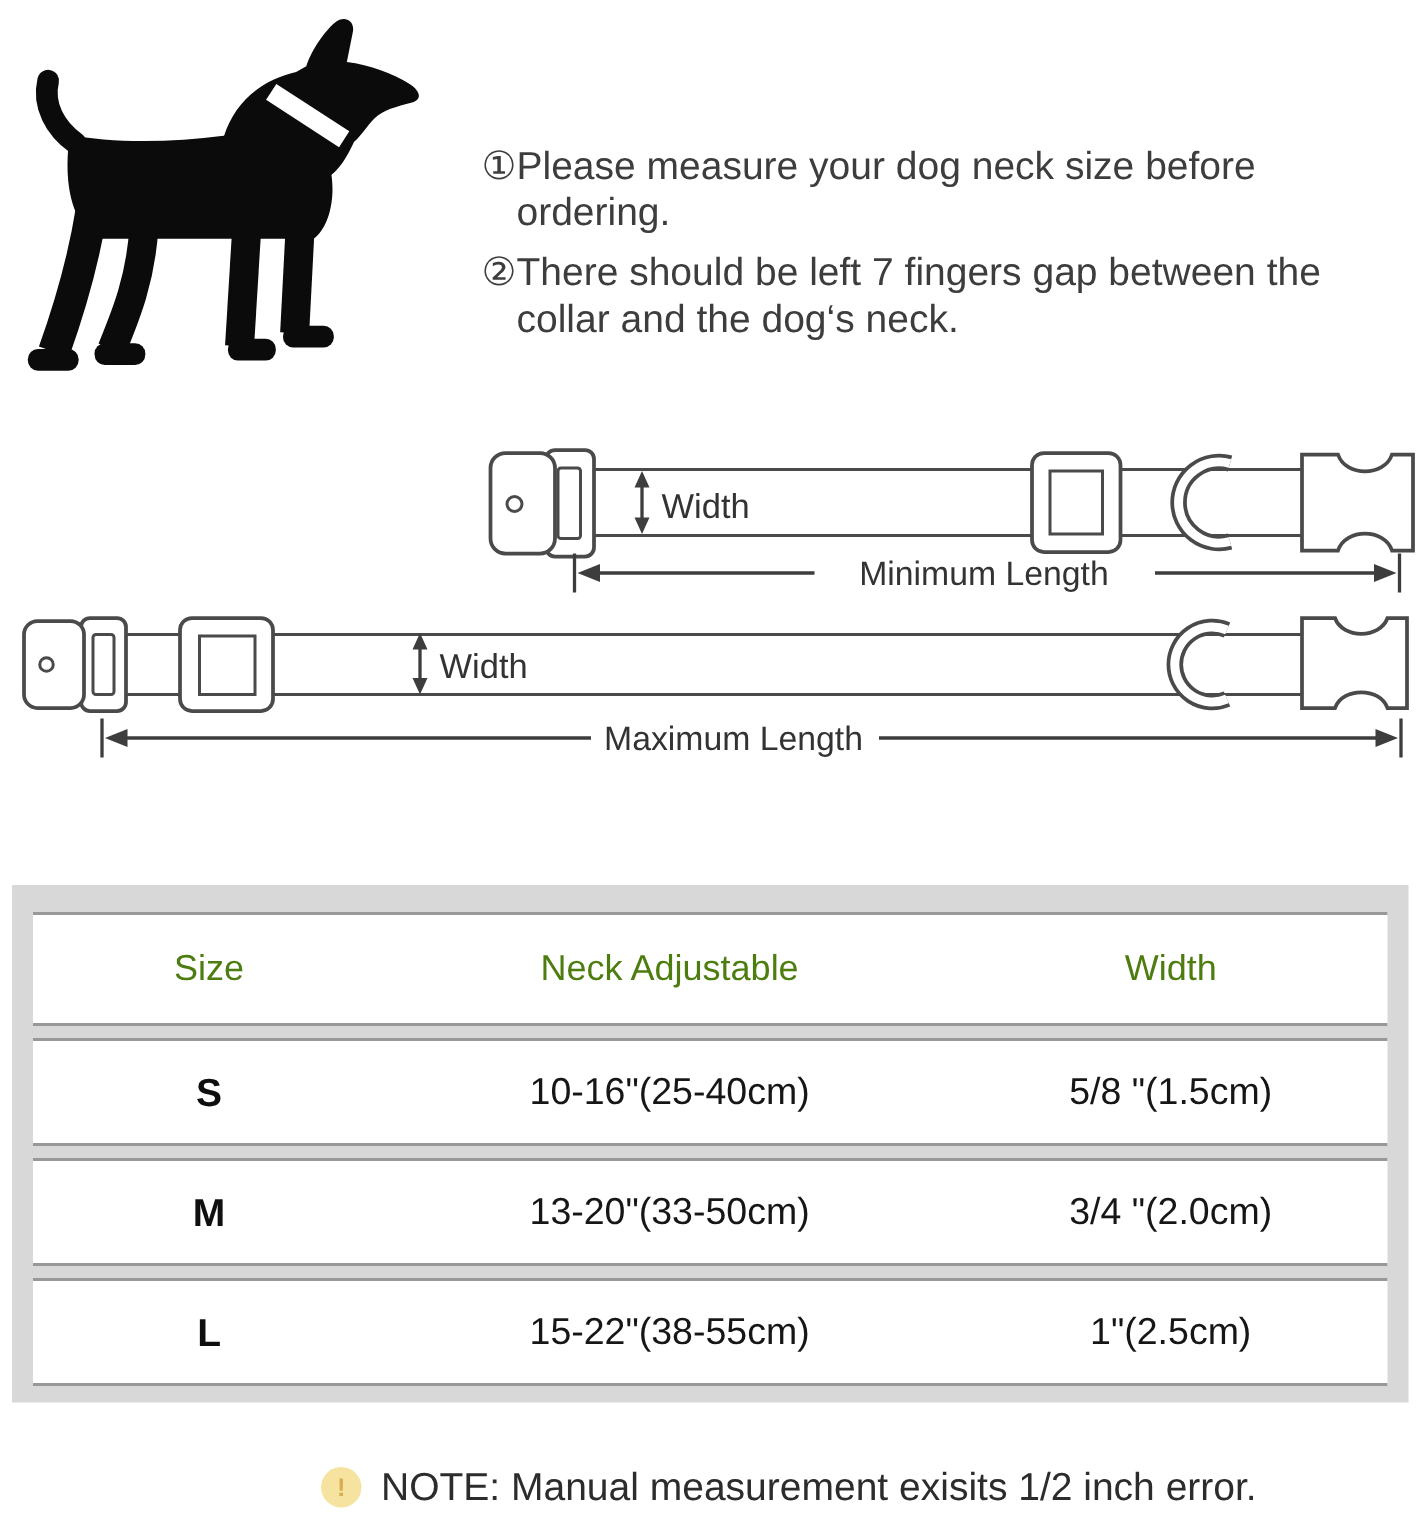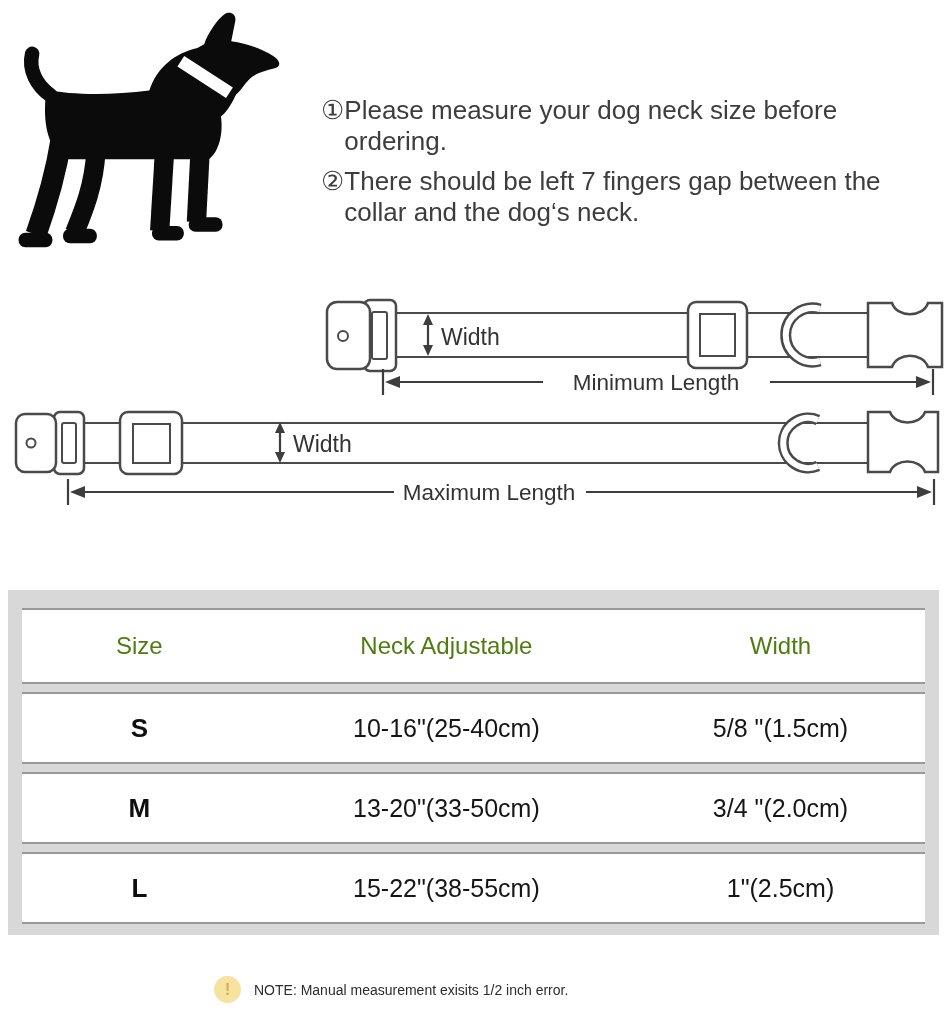--- a/index.html
+++ b/index.html
@@ -36,21 +36,21 @@
   .c3{width:32%;}
   .thead .tcell{font-size:24px;color:#4d7c0f;}
   .size-cell{font-size:26px;font-weight:700;color:#0f0f0f;}
   .val-cell{font-size:25px;color:#161616;}
 
   
   .note{position:absolute;left:214px;top:976px;display:flex;align-items:center;}
   .note-icon{width:27px;height:27px;border-radius:50%;background:#f6e3a0;
              color:#d8ae52;font-weight:700;font-size:17px;line-height:27px;
              text-align:center;flex:0 0 auto;}
-  .note-text{margin-left:13px;font-size:14px;color:#2c2c2c;}
+  .note-text{margin-left:13px;font-size:26px;color:#2c2c2c;}
 </style>
 </head>
 <body>
 
 <div class="canvas">
 
   <svg class="dog-svg" width="290" height="260" viewBox="0 0 300 268">
     <g fill="#0b0b0b" stroke="none">
       <path d="M46,92 C32,82 23,66 27,49" fill="none" stroke="#0b0b0b" stroke-width="15" stroke-linecap="round"></path>
       <path d="M42,86 C38,112 40,146 62,158 L210,158 C224,148 228,116 216,94

